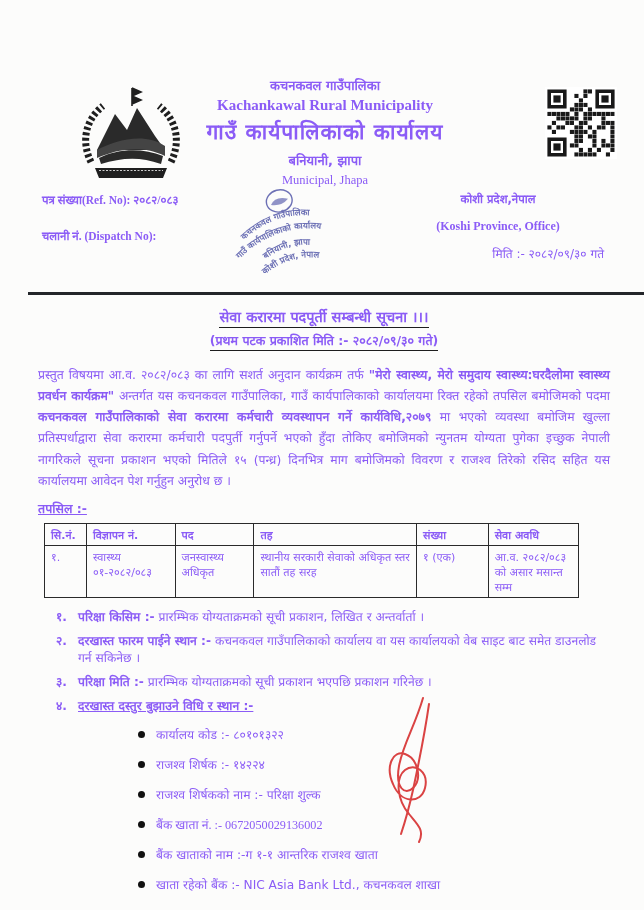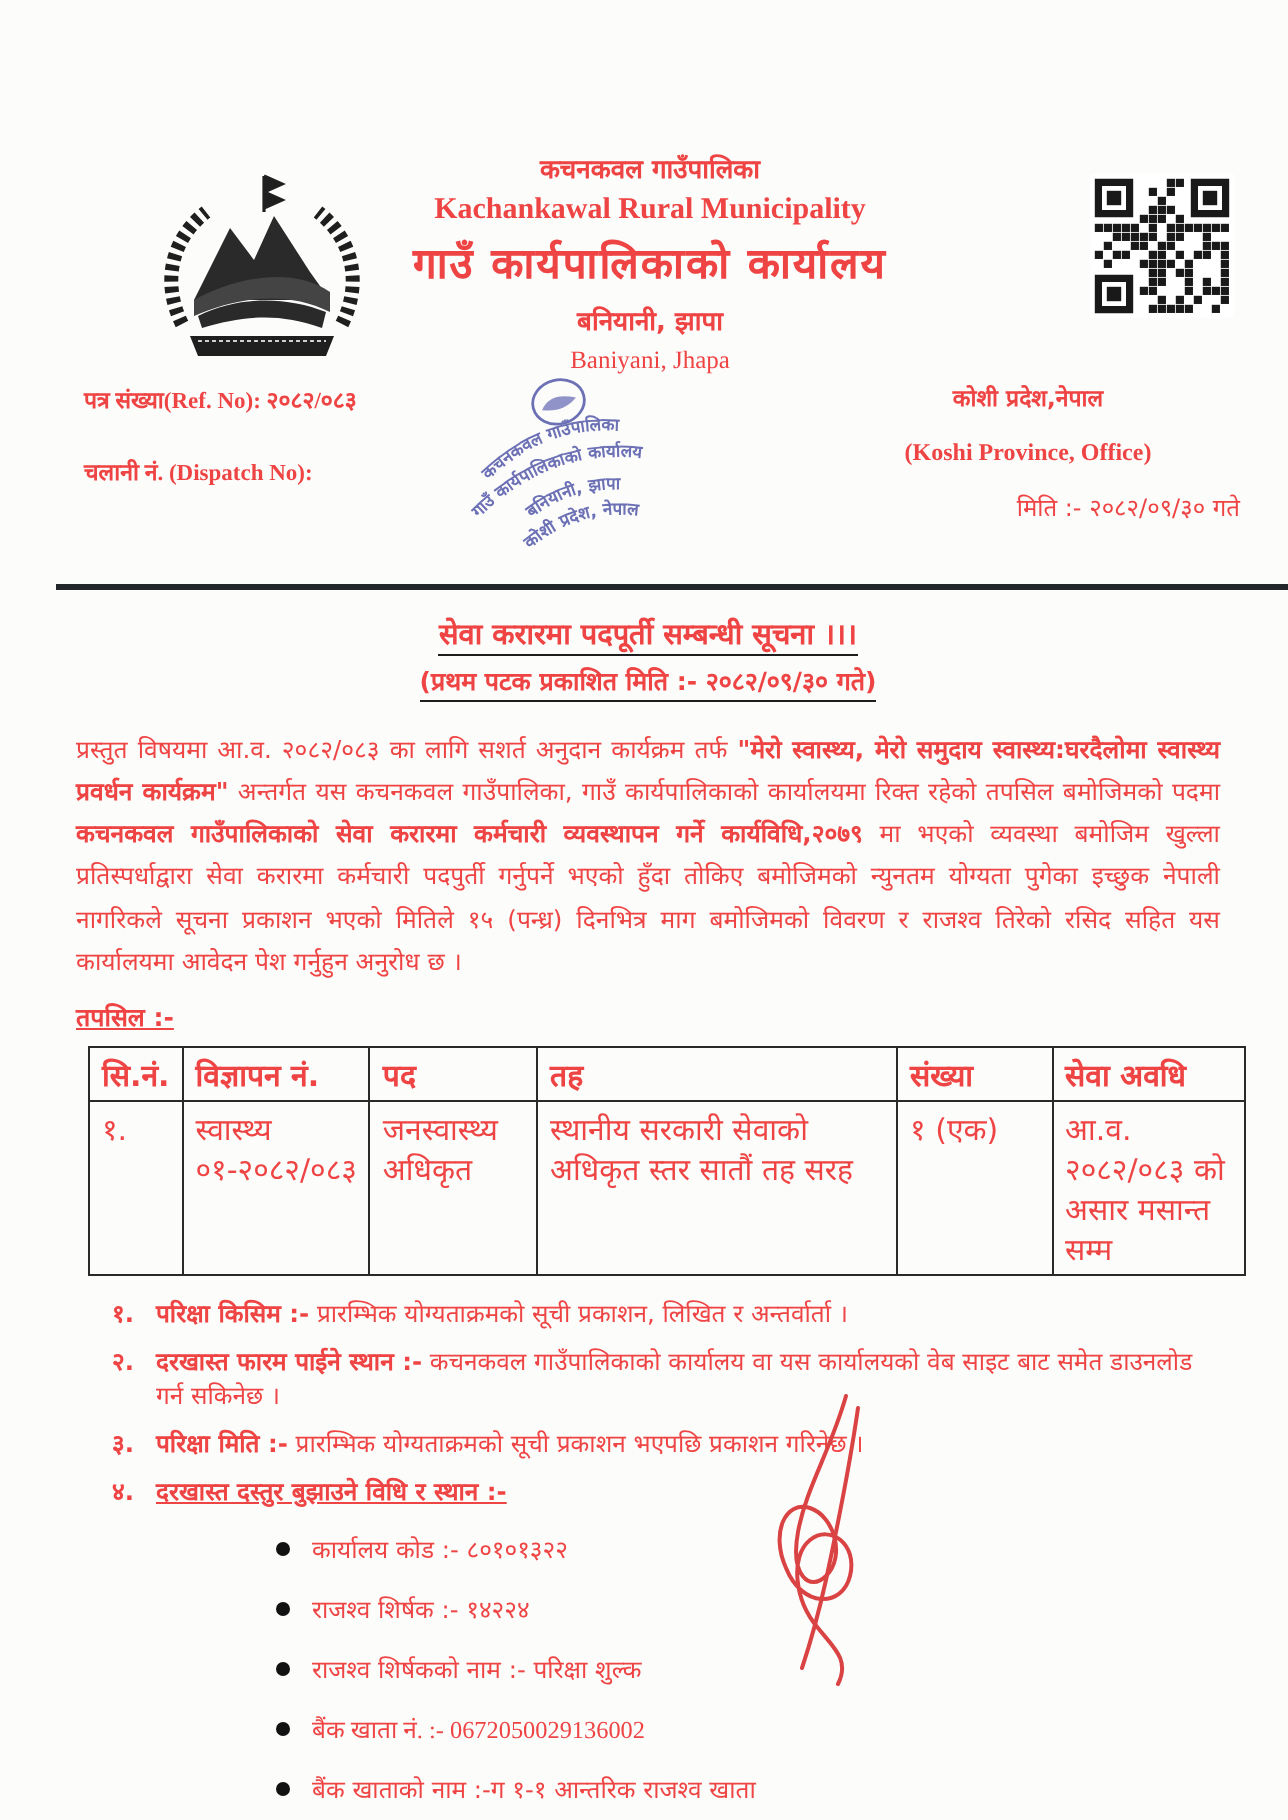--- a/index.html
+++ b/index.html
@@ -1,50 +1,50 @@
 <!DOCTYPE html>
 <html><head>
 <meta charset="utf-8">
 <style>
   html,body{margin:0;padding:0;background:#ffffff;}
   .page{
     position:relative; width:644px; height:910px; overflow:hidden;
     background:#fcfcfb;
     font-family:"DejaVu Sans", sans-serif;
-    color:#ef4444;
+    color:#8b5cf6;
   }
   
   .header-zone{position:absolute; top:0; left:0; width:644px; height:293px;}
   .head-center{position:absolute; left:130px; top:78px; width:390px; text-align:center;}
   .muni-np{font-size:13px; font-weight:bold; line-height:1.3;}
   .muni-en{font-family:"Liberation Serif", serif; font-size:15px; font-weight:bold; margin-top:2px;}
   .office-np{font-size:21px; font-weight:bold; letter-spacing:1px; margin-top:3px;}
   .office-en{font-family:"Liberation Serif", serif; font-size:14px; font-weight:bold; margin-top:3px;}
   .place-np{font-size:13px; font-weight:bold; margin-top:6px;}
   .place-en{font-family:"Liberation Serif", serif; font-size:12.5px; margin-top:4px;}
   .emblem{position:absolute; left:75px; top:84px; width:112px; height:108px;}
   .qr{position:absolute; left:545px; top:87px; width:72px; height:72px;}
   .meta-left{position:absolute; left:42px; top:192px; width:260px;}
   .meta-left .row{font-size:11.5px; font-weight:bold; margin-bottom:21px; font-family:"Liberation Serif", serif;}
-  .meta-right{position:absolute; right:10px; top:191px; width:240px; text-align:center;}
+  .meta-right{position:absolute; right:26px; top:191px; width:240px; text-align:center;}
   .meta-right .np{font-size:11.5px; font-weight:bold;}
   .meta-right .en{font-family:"Liberation Serif", serif; font-size:12px; font-weight:bold; margin-top:13px;}
   .meta-right .date{font-size:12px; margin-top:11px; text-align:right; padding-right:14px;}
   .meta-right .ns{font-size:12px; margin-top:11px; text-align:right; padding-right:2px;}
   .stamp{position:absolute; left:222px; top:186px; width:130px; height:92px; transform:rotate(-14deg); opacity:.88;}
   .rule{position:absolute; left:28px; top:292px; width:616px; height:2.5px; background:#23262a;}
   
   .content{position:absolute; top:306px; left:38px; width:572px;}
   .title-wrap{text-align:center;}
   .notice-title{display:inline-block; font-size:14.5px; font-weight:bold; border-bottom:1.5px solid #1d1d1d; padding-bottom:1px;}
   .notice-sub{display:inline-block; font-size:12.5px; font-weight:bold; border-bottom:1.5px solid #1d1d1d; margin-top:4px; padding-bottom:1px;}
   .para{margin-top:14px; font-size:12.3px; line-height:1.72; text-align:justify;}
   .para b{font-weight:bold;}
   .tapasil{font-size:12.5px; font-weight:bold; text-decoration:underline; margin-top:8px;}
-  table.vacancy{border-collapse:collapse; margin:6px 0 0 6px; width:579px; font-size:15px;}
+  table.vacancy{border-collapse:collapse; margin:6px 0 0 6px; width:535px; font-size:11px;}
   table.vacancy th, table.vacancy td{border:1.2px solid #2a2a2a; padding:3px 6px; text-align:left; vertical-align:top; font-weight:normal;}
   table.vacancy th{font-weight:bold;}
   .c0{width:30px;} .c1{width:80px;} .c2{width:72px;} .c3{width:180px;} .c4{width:68px;} .c5{width:86px;}
   ol.points{margin:10px 0 0 0; padding-left:40px; list-style:none; font-size:12.2px;}
   ol.points li{margin-bottom:7px; position:relative;}
   ol.points .num{position:absolute; left:-22px; font-weight:bold;}
   ol.points .lead{font-weight:bold;}
   ol.points .lead.u{text-decoration:underline;}
   ul.fees{margin:12px 0 0 0; padding-left:118px; list-style:none; font-size:12.2px;}
   ul.fees li{margin-bottom:13px; position:relative;}
@@ -76,21 +76,21 @@
         <path d="M20 84 L92 84 L88 94 L24 94 Z" fill="#1f1f1f" stroke="none"></path>
         <path d="M24 86.5 L88 86.5" stroke="#cfcfcf" stroke-width="1" stroke-dasharray="2 1.5"></path>
       </g>
     </svg>
 
     <div class="head-center">
       <div class="muni-np">कचनकवल गाउँपालिका</div>
       <div class="muni-en">Kachankawal Rural Municipality</div>
       <div class="office-np">गाउँ कार्यपालिकाको कार्यालय</div>
       <div class="place-np">बनियानी, झापा</div>
-      <div class="place-en">Baniyani, Jhapa</div>
+      <div class="place-en">Municipal, Jhapa</div>
     </div>
 
     <svg class="qr" viewBox="0 0 60 60">
       <rect x="0" y="0" width="60" height="60" fill="#fff"></rect>
       <g fill="#191919">
 
         <path d="M2 2 h16 v16 h-16 Z M5 5 v10 h10 v-10 Z" fill-rule="evenodd"></path>
         <rect x="7" y="7" width="6" height="6"></rect>
         <path d="M42 2 h16 v16 h-16 Z M45 5 v10 h10 v-10 Z" fill-rule="evenodd"></path>
         <rect x="47" y="7" width="6" height="6"></rect>

